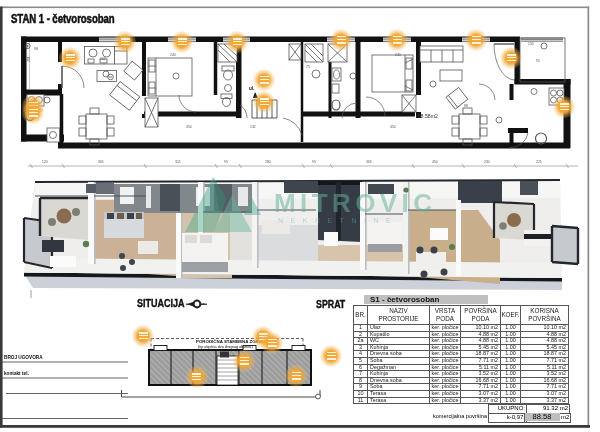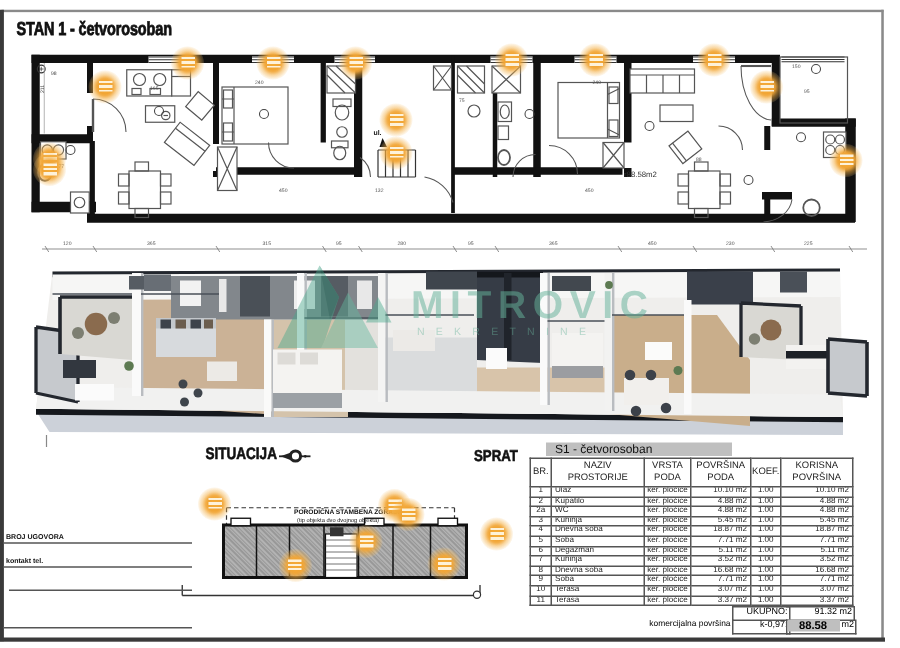--- a/index.html
+++ b/index.html
@@ -567,21 +567,21 @@
 </svg>
 
 <div class="t" style="left:11px;top:11.5px;font-size:12.5px;font-weight:bold;transform:scaleX(.77);transform-origin:0 0;letter-spacing:-0.1px;-webkit-text-stroke:0.55px #111">STAN 1 - četvorosoban</div>
 
 <div class="t" style="left:137px;top:297px;font-size:11px;font-weight:bold;transform:scaleX(.82);transform-origin:0 0;-webkit-text-stroke:0.4px #111">SITUACIJA</div>
 
 <div class="t" style="left:316px;top:298px;font-size:10.5px;font-weight:bold;transform:scaleX(.84);transform-origin:0 0;-webkit-text-stroke:0.4px #111">SPRAT</div>
 
 <div class="abs" style="left:364px;top:294.5px;width:124px;height:9.5px;background:#bfbfbf"></div>
 
-<div class="t" style="left:370px;top:294.5px;font-size:8px;font-weight:normal;">S1 - četvorosoban</div>
+<div class="t" style="left:370px;top:294.5px;font-size:8px;font-weight:bold;">S1 - četvorosoban</div>
 
 <div class="t" style="left:4px;top:354.5px;font-size:4.7px;font-weight:bold;">BROJ UGOVORA</div>
 
 <div class="t" style="left:4px;top:370.5px;font-size:4.7px;font-weight:bold;">kontakt tel.</div>
 
 <table class="abs" style="left:353px;top:305px;width:215px;border-collapse:collapse;font-size:5.4px;color:#222;table-layout:fixed" cellspacing="0">
 <colgroup>
       <col style="width:14px">
       <col style="width:62px">
       <col style="width:31px">
@@ -696,21 +696,21 @@
       </tr>
 </tbody>
 </table>
 
 <div class="abs" style="left:488px;top:404px;width:36px;height:8px;border:0.8px solid #555;font-size:6px;text-align:right;padding-right:1px">UKUPNO:</div>
 <div class="abs" style="left:524px;top:404px;width:44px;height:8px;border:0.8px solid #555;border-left:none;font-size:6px;text-align:right;padding-right:1px">91.32 m2</div>
 
 <div class="abs" style="left:380px;top:412.8px;width:107px;font-size:5.6px;text-align:right">komercijalna površina</div>
 <div class="abs" style="left:488px;top:412.5px;width:36px;height:9px;border:0.8px solid #555;border-top:none;font-size:6px;text-align:right;padding-right:1px;line-height:9px">k-0,97:</div>
 <div class="abs" style="left:524px;top:412.5px;width:45px;height:9px;border:0.8px solid #555;border-top:none"></div>
-<div class="abs" style="left:524.5px;top:412.8px;width:35px;height:8.6px;background:#bfbfbf;font-size:7.5px;font-weight:bold;text-align:center;line-height:8.8px">88.58</div>
+<div class="abs" style="left:524.5px;top:412.8px;width:35px;height:8.6px;background:#bfbfbf;font-size:7.5px;font-weight:normal;text-align:center;line-height:8.8px">88.58</div>
 <div class="abs" style="left:561px;top:413.5px;font-size:6px">m2</div>
 <div class="mk" style="left:33px;top:106px">
     <i></i>
   </div>
 <div class="mk" style="left:33px;top:113px">
     <i></i>
   </div>
 <div class="mk" style="left:70px;top:57.5px">
     <i></i>
   </div>

